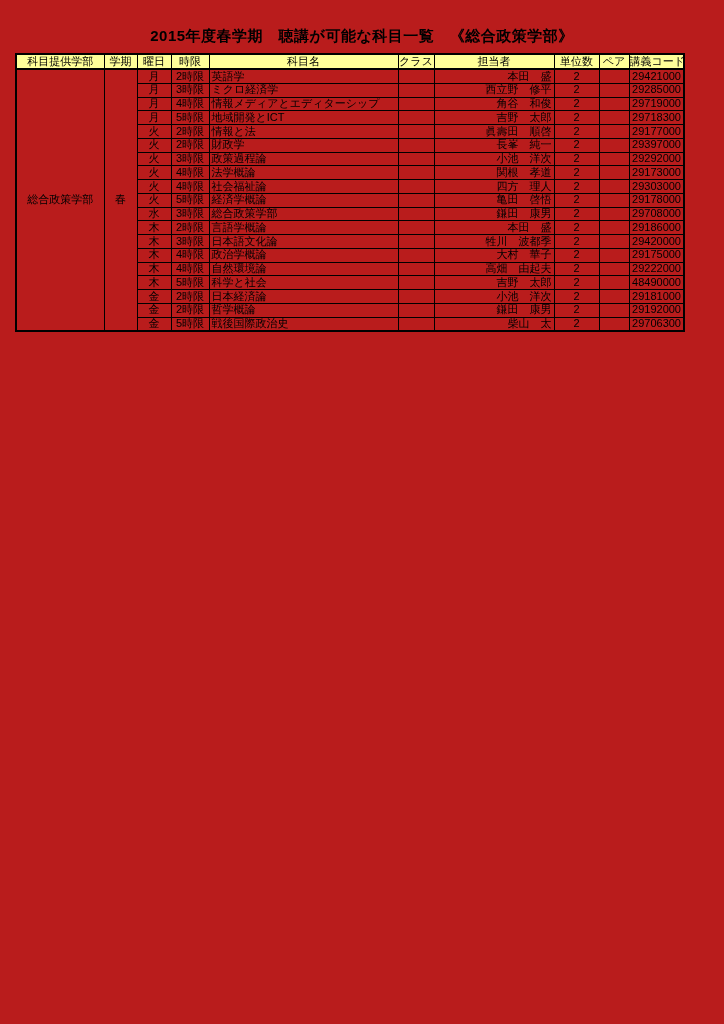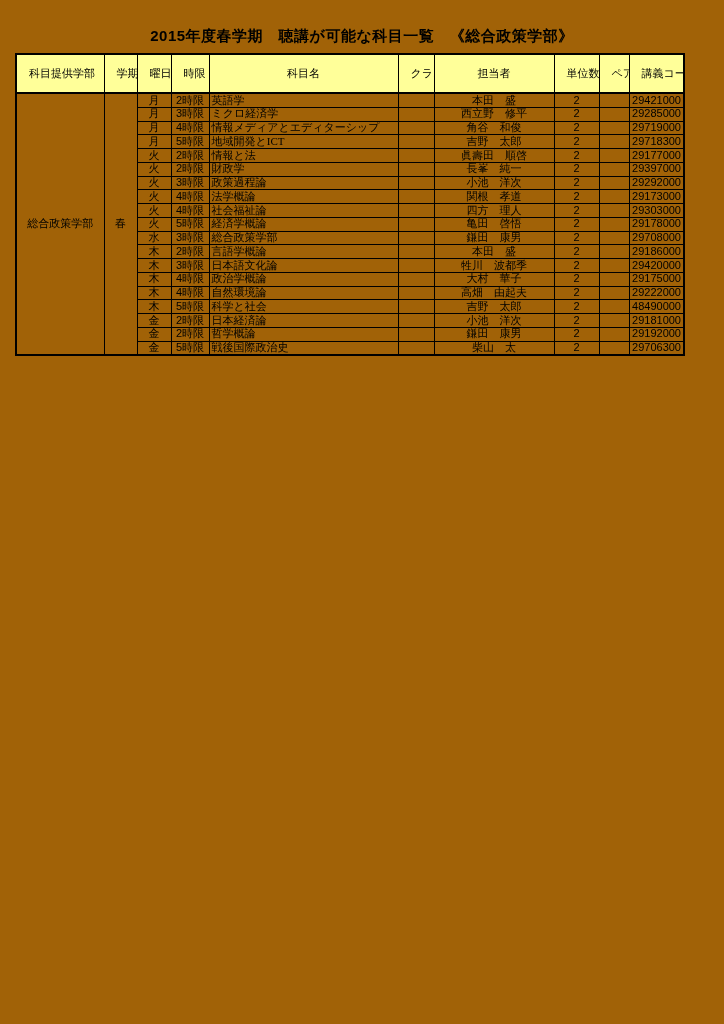--- a/index.html
+++ b/index.html
@@ -5,21 +5,21 @@
   html, body { margin: 0; padding: 0; }
   body {
     width: 724px; height: 1024px;
     background: #ffffff;
     font-family: "Liberation Sans", "DejaVu Sans", sans-serif;
     color: #000;
   }
   .page {
     position: relative;
     width: 724px; height: 1024px;
-    background: #a16207;
+    background: #b91c1c;
     overflow: hidden;
   }
   .doc-title {
     position: absolute;
     top: 27px; left: 0;
     width: 724px;
     text-align: center;
     font-size: 15px;
     font-weight: bold;
     letter-spacing: 0.5px;
@@ -33,41 +33,41 @@
     table-layout: fixed;
     border: 2px solid #000;
   }
   table.course-table th {
     background: var(--header-bg, #FFFF99);
     border: 1px solid #000;
     border-bottom: 2px solid #000;
     font-weight: normal;
     font-size: 11px;
     height: 13px;
-    padding: 12px;
+    padding: 0;
     white-space: nowrap;
     overflow: hidden;
     line-height: 1.1;
   }
   table.course-table td {
     border: 1px solid #000;
     font-size: 11px;
     height: 12.75px;
     line-height: 1.05;
     padding: 0 2px;
     white-space: nowrap;
     overflow: hidden;
     vertical-align: middle;
   }
   td.c-faculty, td.c-semester { text-align: center; font-family: Liberation Serif, serif; }
   td.c-day     { text-align: center; }
   td.c-period  { text-align: center; padding: 0; }
-  td.c-subject { text-align: left; font-family: Liberation Serif, serif; }
+  td.c-subject { text-align: left; }
   td.c-class   { text-align: center; }
-  td.c-instructor { text-align: center; padding-left: 3px; margin-left: 33px; }
+  td.c-instructor { text-align: right; padding-left: 3px; margin-left: 33px; }
   td.c-credits { text-align: center; }
   td.c-pair    { text-align: center; }
   td.c-code    { text-align: right; padding-right: 3px; }
 </style>
 </head>
 <body>
 
 <div class="page">
 
   <div class="doc-title">2015年度春学期　聴講が可能な科目一覧　《総合政策学部》</div>

